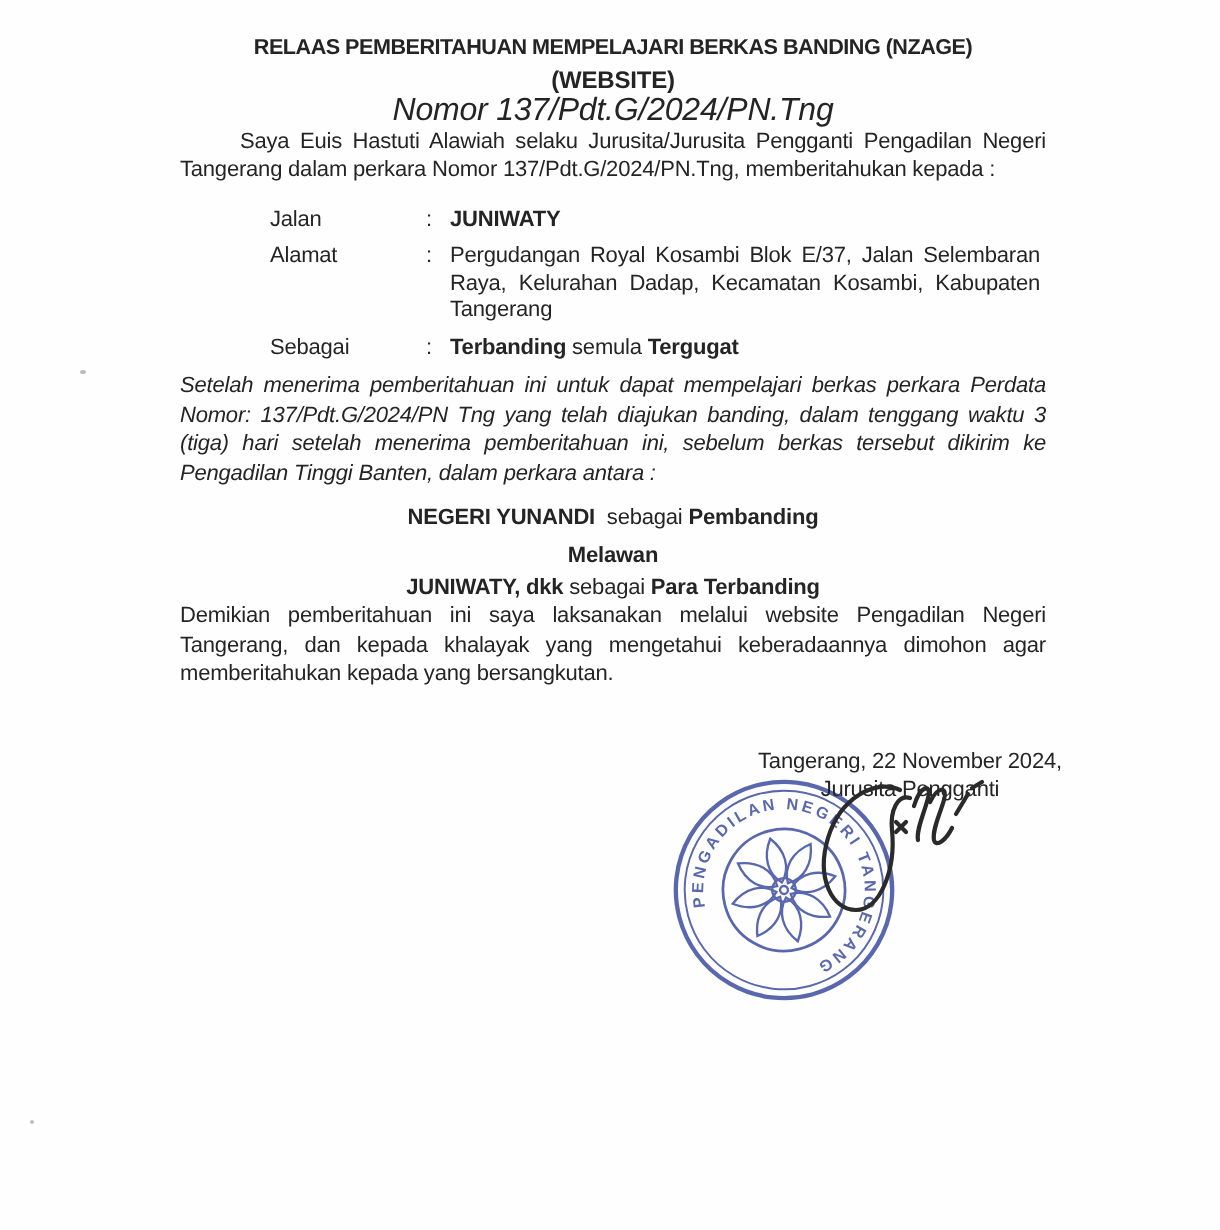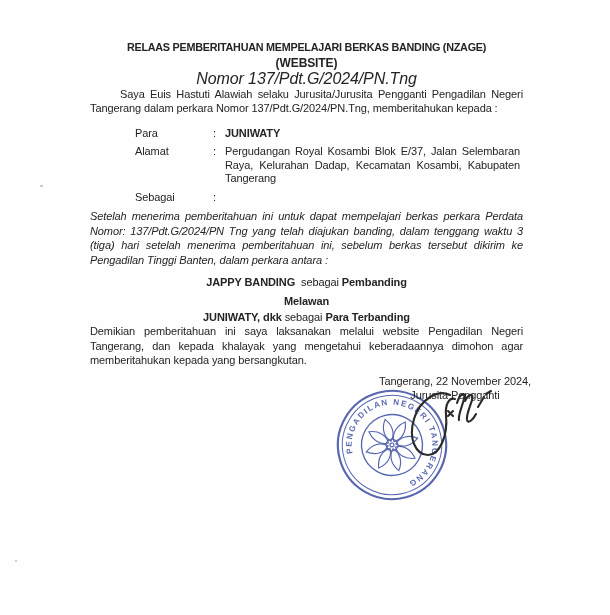--- a/index.html
+++ b/index.html
@@ -5,21 +5,21 @@
   :root{
     --stamp-color:#4353a4;
     --ink-color:#2a2a2a;
   }
   html,body{margin:0;padding:0;background:#e9e9e9;}
   .page{
     width:610px;height:615px;background:#fefefe;position:relative;overflow:hidden;
     font-family:"Liberation Sans",sans-serif;color:#242424;
     font-size:11px;letter-spacing:-0.1px;
   }
-  .content{padding:17px 87px 0 90px;margin-top:23px;}
+  .content{padding:17px 87px 0 90px;}
   .doc-header{text-align:center;line-height:15.5px;}
   .doc-title{font-weight:bold;font-size:10.8px;letter-spacing:-0.25px;}
   .doc-subtitle{font-weight:bold;font-size:12px;}
   .doc-number{font-size:16px;font-style:italic;}
   p.para{margin:0;text-align:justify;line-height:14.5px;}
   .para-intro{margin-top:11px;text-indent:30px;}
   .kv{margin-top:11px;}
   .kv-row{display:flex;line-height:13.5px;margin-bottom:5px;}
   .kv-label{width:78px;margin-left:45px;flex:none;}
   .kv-colon{width:12px;flex:none;}
@@ -60,39 +60,40 @@
     <div class="doc-header">
       <div class="doc-title">RELAAS PEMBERITAHUAN MEMPELAJARI BERKAS BANDING (NZAGE)</div>
       <div class="doc-subtitle">(WEBSITE)</div>
       <div class="doc-number">Nomor 137/Pdt.G/2024/PN.Tng</div>
     </div>
 
     <p class="para para-intro">Saya Euis Hastuti Alawiah selaku Jurusita/Jurusita Pengganti Pengadilan Negeri Tangerang dalam perkara Nomor 137/Pdt.G/2024/PN.Tng, memberitahukan kepada :</p>
 
     <div class="kv">
       <div class="kv-row">
-        <span class="kv-label">Para</span>
+        <span class="kv-label">Jalan</span>
         <span class="kv-colon">:</span>
         <span class="kv-value bold">JUNIWATY</span>
       </div>
       <div class="kv-row">
         <span class="kv-label">Alamat</span>
         <span class="kv-colon">:</span>
         <span class="kv-value">Pergudangan Royal Kosambi Blok E/37, Jalan Selembaran Raya, Kelurahan Dadap, Kecamatan Kosambi, Kabupaten Tangerang</span>
       </div>
       <div class="kv-row">
         <span class="kv-label">Sebagai</span>
         <span class="kv-colon">:</span>
+        <span class="kv-value"><span class="bold">Terbanding</span><span style="white-space:pre"> semula </span><span class="bold">Tergugat</span></span>
       </div>
     </div>
 
     <p class="para para-body">Setelah menerima pemberitahuan ini untuk dapat mempelajari berkas perkara Perdata Nomor: 137/Pdt.G/2024/PN Tng yang telah diajukan banding, dalam tenggang waktu 3 (tiga) hari setelah menerima pemberitahuan ini, sebelum berkas tersebut dikirim ke Pengadilan Tinggi Banten, dalam perkara antara :</p>
 
     <div class="parties">
-      <div class="party-line1"><span class="bold">JAPPY BANDING</span><span style="white-space:pre">  sebagai </span><span class="bold">Pembanding</span></div>
+      <div class="party-line1"><span class="bold">NEGERI YUNANDI</span><span style="white-space:pre">  sebagai </span><span class="bold">Pembanding</span></div>
       <div class="party-vs">Melawan</div>
       <div class="party-line2"><span class="bold">JUNIWATY, dkk</span><span style="white-space:pre"> sebagai </span><span class="bold">Para Terbanding</span></div>
     </div>
 
     <p class="para para-closing">Demikian pemberitahuan ini saya laksanakan melalui website Pengadilan Negeri Tangerang, dan kepada khalayak yang mengetahui keberadaannya dimohon agar memberitahukan kepada yang bersangkutan.</p>
   </div>
 
   <svg class="stamp" viewBox="0 0 120 120">
     <defs>
       <path id="arc" d="M 19 60 a 41 41 0 1 1 82 0 a 41 41 0 1 1 -82 0"></path>

